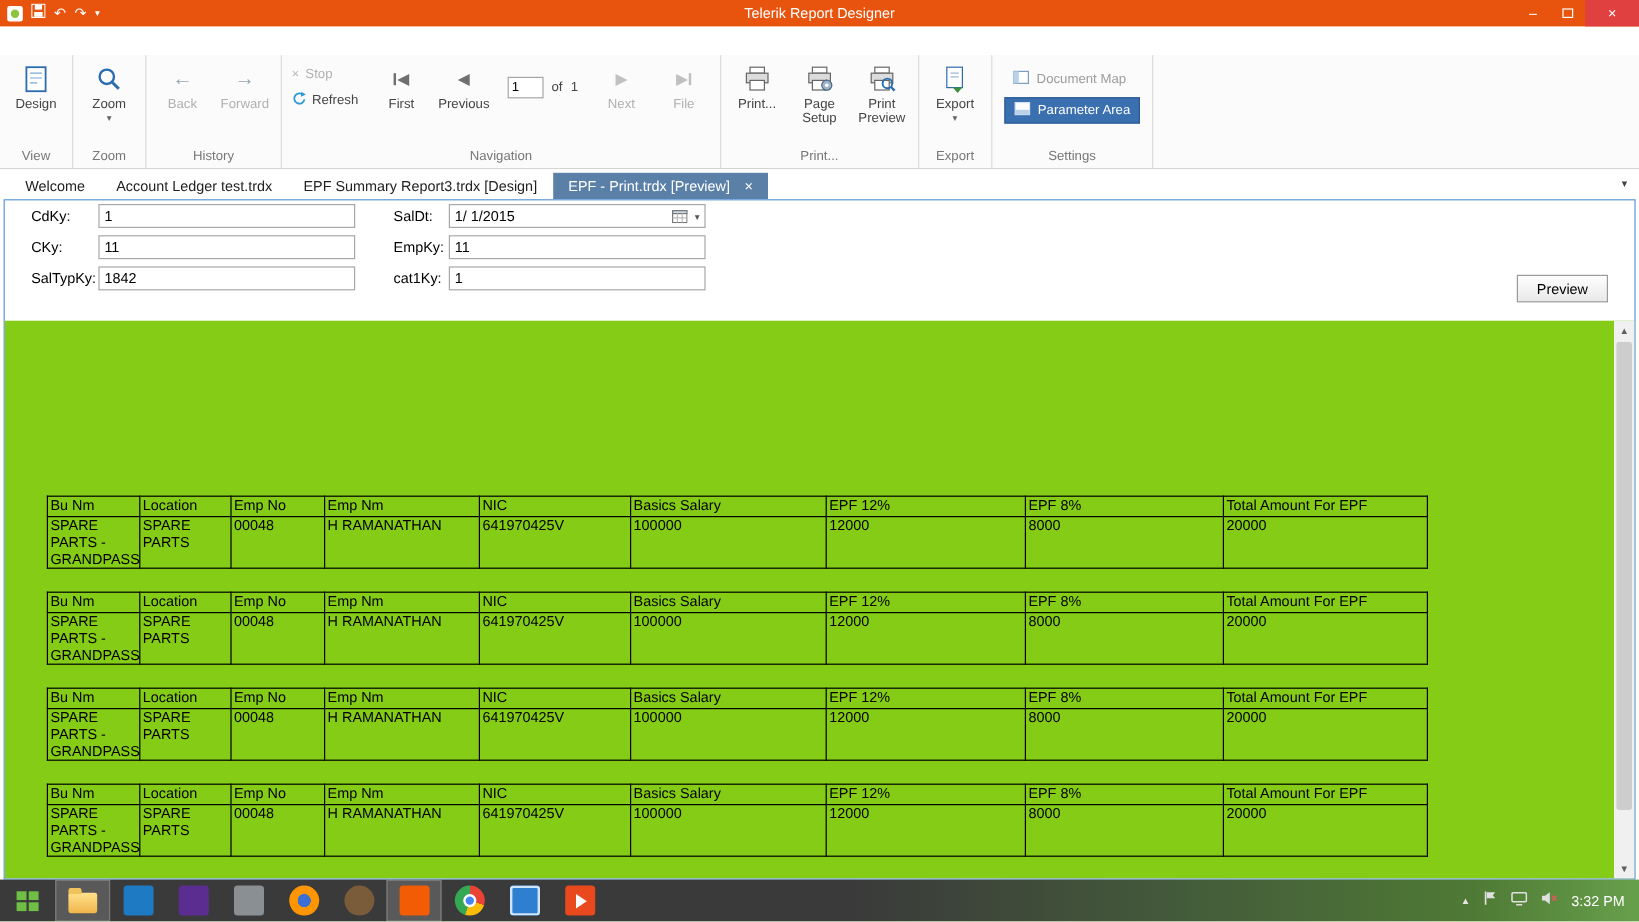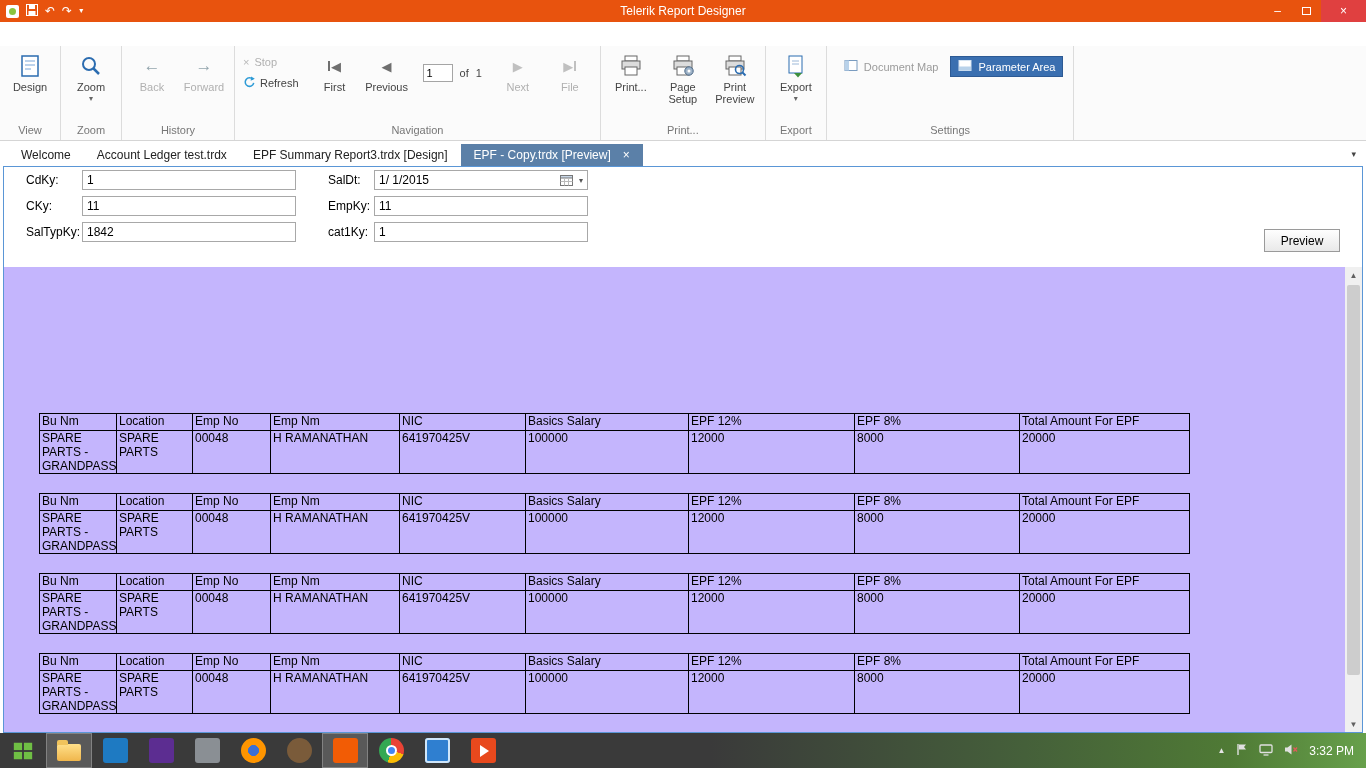--- a/index.html
+++ b/index.html
@@ -51,21 +51,21 @@
   .vbar { width:2px; height:10px; background:currentColor; display:inline-block; }
   .nav-stack { display:flex; flex-direction:column; gap:8px; padding:8px 10px 0 4px; }
   .small-btn { display:flex; align-items:center; gap:5px; background:none; border:none;
                font-size:11px; color:#444; font-family:inherit; cursor:default; }
   .small-btn.disabled { color:#b0b0b0; }
   .stop-x { color:#b8b8b8; font-size:11px; }
   .page-box { display:flex; align-items:center; gap:7px; margin:16px 10px 0; }
   .page-box input { width:30px; height:18px; border:1px solid #a5a5a5; font-size:11px; padding:0 3px;
                     font-family:inherit; }
   .page-box span { font-size:11px; color:#444; }
-  .settings-body { display:flex; flex-direction:row; gap:5px; padding:8px 6px 0; }
+  .settings-body { display:flex; flex-direction:column; gap:5px; padding:8px 6px 0; }
   .toggle { display:flex; align-items:center; gap:6px; font-size:11px; padding:2px 7px; cursor:default; }
   .toggle.dim { color:#9b9b9b; }
   .toggle.on { background:var(--param-toggle-blue,#3a6fb0); color:#fff; border:1px solid #2d5a94; }
 
   
   .doc-tabs { position:absolute; top:141px; left:0; right:0; height:25px; background:#fff;
               display:flex; align-items:flex-end; padding-left:8px; }
   .dtab { height:22px; display:flex; align-items:center; padding:0 13px; font-size:12px; color:#222; cursor:default;margin-top:44px; }
   .dtab.active { background:var(--doc-tab-active-blue,#5b80a8); color:#fff; gap:12px; }
   .tab-close { font-size:12px; line-height:12px; }
@@ -88,21 +88,21 @@
   .date-box input { flex:1; border:none; font-size:12px; padding:0 4px; font-family:inherit;
                     min-width:0; outline:none; }
   .cal { display:flex; padding-right:2px; }
   .dda { font-size:8px; color:#555; padding:0 4px; height:100%; display:flex; align-items:center; }
   .preview-btn { position:absolute; right:22px; top:62px; width:76px; height:23px;
                  border:1px solid #9a9a9a; background:linear-gradient(#fefefe,#e9e9e9);
                  font-size:12px; font-family:inherit; cursor:default; }
 
   
   .report-viewport { flex:1; position:relative; overflow:hidden; }
-  .report-page { position:absolute; inset:0; background:#c4b5fd; }
+  .report-page { position:absolute; inset:0; background:#84cc16; }
   #report-tables { margin-top:146px; }
   .epf-table { border-collapse:collapse; margin:0 0 19px 35px; table-layout:fixed; width:1150px; }
   .epf-table th,.epf-table td { border:1px solid #000; font-weight:400; text-align:left;
         font-size:12px; padding:0 2px; vertical-align:top; line-height:14px; }
   .epf-table tr.hdr { height:17px; }
   .epf-table tr.data { height:33px; }
   .vscroll { position:absolute; top:0; right:0; bottom:0; width:17px; background:#f0f0f0;
              display:flex; flex-direction:column; align-items:center; }
   .sa { font-size:8px; color:#606060; height:16px; display:flex; align-items:center;
         justify-content:center; width:100%; cursor:default; }
@@ -352,21 +352,21 @@
     <div class="dtab">
         <span>Welcome</span>
       </div>
     <div class="dtab">
         <span>Account Ledger test.trdx</span>
       </div>
     <div class="dtab">
         <span>EPF Summary Report3.trdx [Design]</span>
       </div>
     <div class="dtab active">
-      <span>EPF - Copy.trdx [Preview]</span>
+      <span>EPF - Print.trdx [Preview]</span>
       <span class="tab-close">×</span>
     </div>
     <span class="dt-dd">▾</span>
   </div>
 
   <div class="content">
 
     <div class="params">
       <div class="p-row first">
         <label class="pl c1">CdKy:</label>

